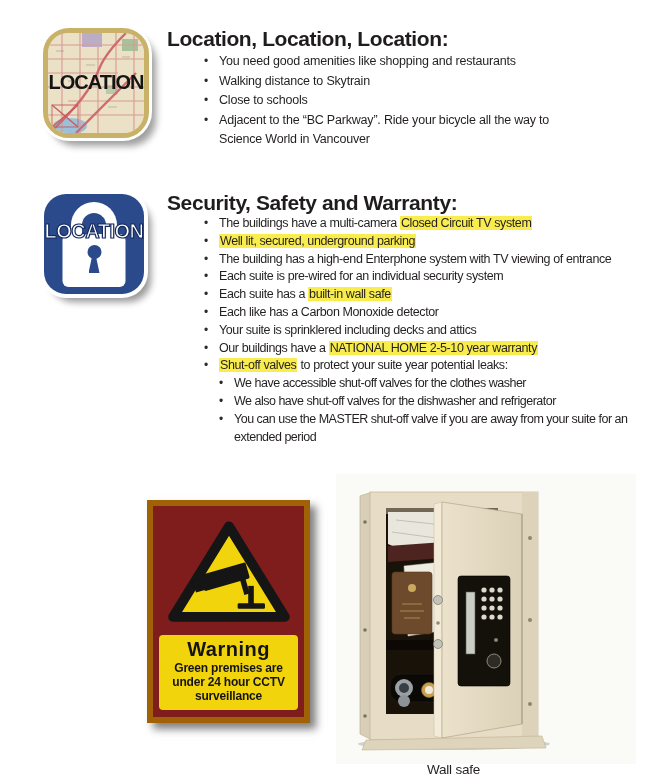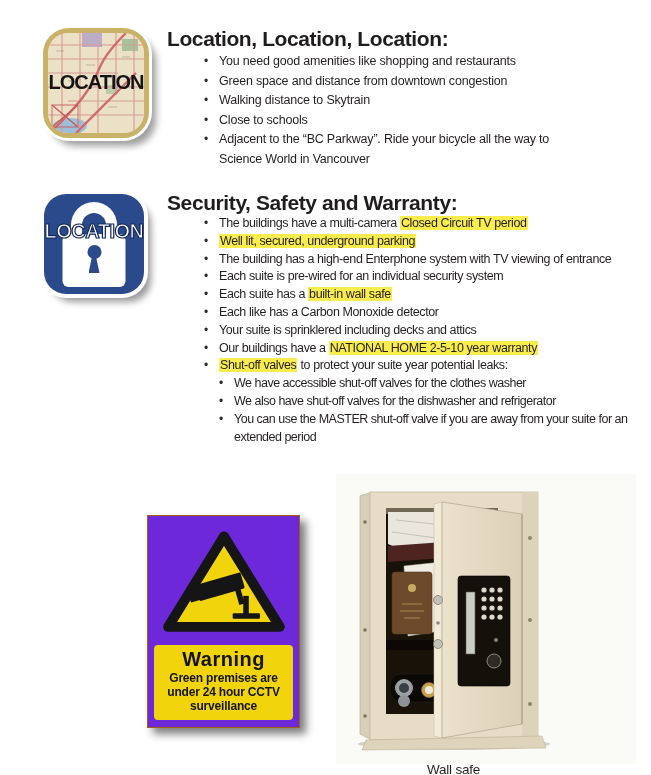--- a/index.html
+++ b/index.html
@@ -73,22 +73,22 @@
   .sec-label{
     position:absolute;left:-8px;right:-8px;top:26px;text-align:center;
     font-size:20px;font-weight:bold;letter-spacing:-0.5px;color:#ffffff;
     -webkit-text-stroke:1.2px #16295c;
     text-shadow:0 0 1px #16295c;
     z-index:2;
   }
 
   
   .cctv-sign{
-    position:absolute;left:147px;top:515px;width:151px;height:211px;
-    background:#6d28d9;border:1px solid #a16207;
+    position:absolute;left:147px;top:500px;width:151px;height:211px;
+    background:#7f1d1d;border:6px solid #a16207;
     box-shadow:6px 6px 8px rgba(0,0,0,0.5);
   }
   .cctv-sign svg.tri{display:block;margin:10px auto 0 auto;}
   .sign-text-box{
     position:absolute;left:6px;right:6px;bottom:7px;height:75px;
     background:#f2d40c;border-radius:4px;text-align:center;
     color:#141414;
   }
   .sign-title{
     font-size:20px;font-weight:bold;letter-spacing:0.5px;line-height:24px;margin-top:2px;
@@ -146,40 +146,39 @@
         <path d="M60 74 h9"></path>
     </g>
   </svg>
   <div class="loc-label">LOCATION</div>
 </div>
 
 <div class="section-heading loc-heading">Location, Location, Location:</div>
 
 <ul class="bullets loc-list">
   <li>You need good amenities like shopping and restaurants</li>
-  <li>Green space and distance from downtown congestion</li>
   <li>Walking distance to Skytrain</li>
   <li>Close to schools</li>
   <li>Adjacent to the “BC Parkway”. Ride your bicycle all the way to Science World in Vancouver</li>
 </ul>
 
 <div class="sec-icon">
   <div class="lock-shackle"></div>
   <div class="lock-body">
     <div class="keyhole-circle"></div>
     <div class="keyhole-stem"></div>
   </div>
   <div class="sec-label">LOCATION</div>
 </div>
 
 <div class="section-heading sec-heading">Security, Safety and Warranty:</div>
 
 <div class="security-text">
   <ul class="bullets">
-    <li><span>The buildings have a multi-camera </span><span class="hl">Closed Circuit TV period</span><span></span></li>
+    <li><span>The buildings have a multi-camera </span><span class="hl">Closed Circuit TV system</span><span></span></li>
     <li><span></span><span class="hl">Well lit, secured, underground parking</span><span></span></li>
     <li><span>The building has a high-end Enterphone system with TV viewing of entrance</span><span class="hl"></span><span></span></li>
     <li><span>Each suite is pre-wired for an individual security system</span><span class="hl"></span><span></span></li>
     <li><span>Each suite has a </span><span class="hl">built-in wall safe</span><span></span></li>
     <li><span>Each like has a Carbon Monoxide detector</span><span class="hl"></span><span></span></li>
     <li><span>Your suite is sprinklered including decks and attics</span><span class="hl"></span><span></span></li>
     <li><span>Our buildings have a </span><span class="hl">NATIONAL HOME 2-5-10 year warranty</span><span></span></li>
     <li><span></span><span class="hl">Shut-off valves</span><span> to protect your suite year potential leaks:</span></li>
   </ul>
   <ul class="bullets sub-bullets">

